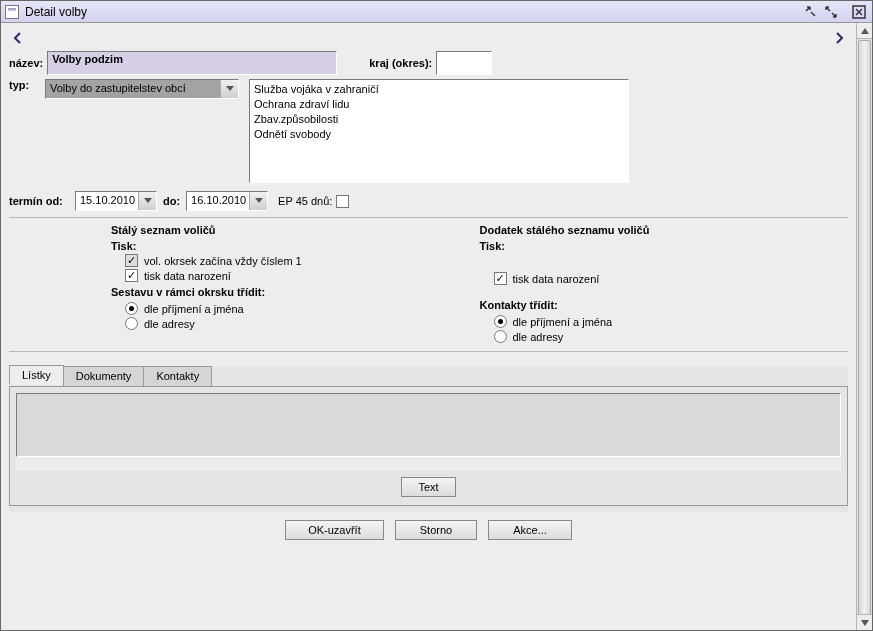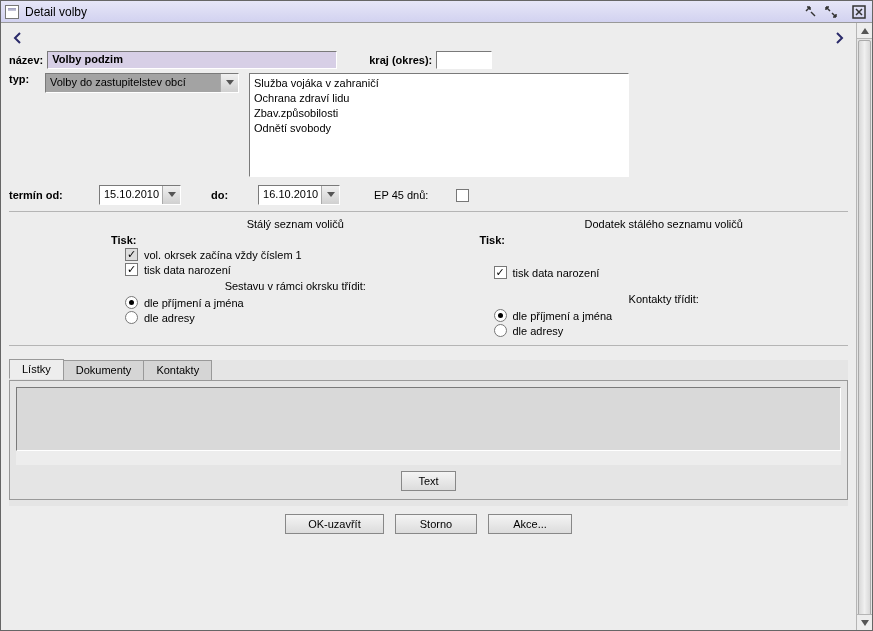--- a/index.html
+++ b/index.html
@@ -110,21 +110,21 @@
     font-weight: bold;
     margin-right: 4px;
   }
   .input-sunken {
     background: #fff;
     border-top: 1px solid #7a7a7a;
     border-left: 1px solid #7a7a7a;
     border-right: 1px solid #fff;
     border-bottom: 1px solid #fff;
     padding: 1px 4px;
-    height: 18px;
+    height: 24px;
     font-size: 11px;
   }
   .name-input {
     width: 290px;
     background: #d7cfe6;
     font-weight: bold;
   }
   .region-input { width: 56px; margin-left: 4px;}
   .region-label { margin-left: 32px; font-weight:bold; }
   .dropdown-wrap {
@@ -171,21 +171,21 @@
     background:#fff; height:18px; padding:2px 4px; width:62px;
   }
   hr.sep {
     border:none; border-top:1px solid #b5b5b5; margin:6px 0;
   }
   .two-col {
     display:flex;
     padding-left: 102px;
   }
   .col { flex:1; }
-  .col h4 { font-size:11px; font-weight:normal; margin:0 0 4px 0;text-align:center;}
+  .col h4 { font-size:11px; font-weight:bold; margin:0 0 4px 0;}
   .check-row, .radio-row {
     display:flex; align-items:center; margin:2px 0 2px 14px;
   }
   .check-box {
     width:13px; height:13px;
     background:#fff;
     border:1px solid #777;
     margin-right:6px;
     display:flex; align-items:center; justify-content:center;
     cursor:pointer;
@@ -335,21 +335,21 @@
           </div>
         </div>
         <div class="listbox">
           <div>Služba vojáka v zahraničí</div>
           <div>Ochrana zdraví lidu</div>
           <div>Zbav.způsobilosti</div>
           <div>Odnětí svobody</div>
         </div>
       </div>
 
-      <div class="row" style="margin-top:8px;gap:24px;">
+      <div class="row" style="margin-top:8px;">
         <span class="label" style="width:62px;">termín od:</span>
         <div class="date-field">
           <div class="date-text">15.10.2010</div>
           <div class="dropdown-btn">
               <svg width="8" height="6">
                 <path d="M0 0 L8 0 L4 5 Z" fill="#555"></path>
               </svg>
             </div>
         </div>
         <span class="label" style="margin:0 6px;">do:</span>

